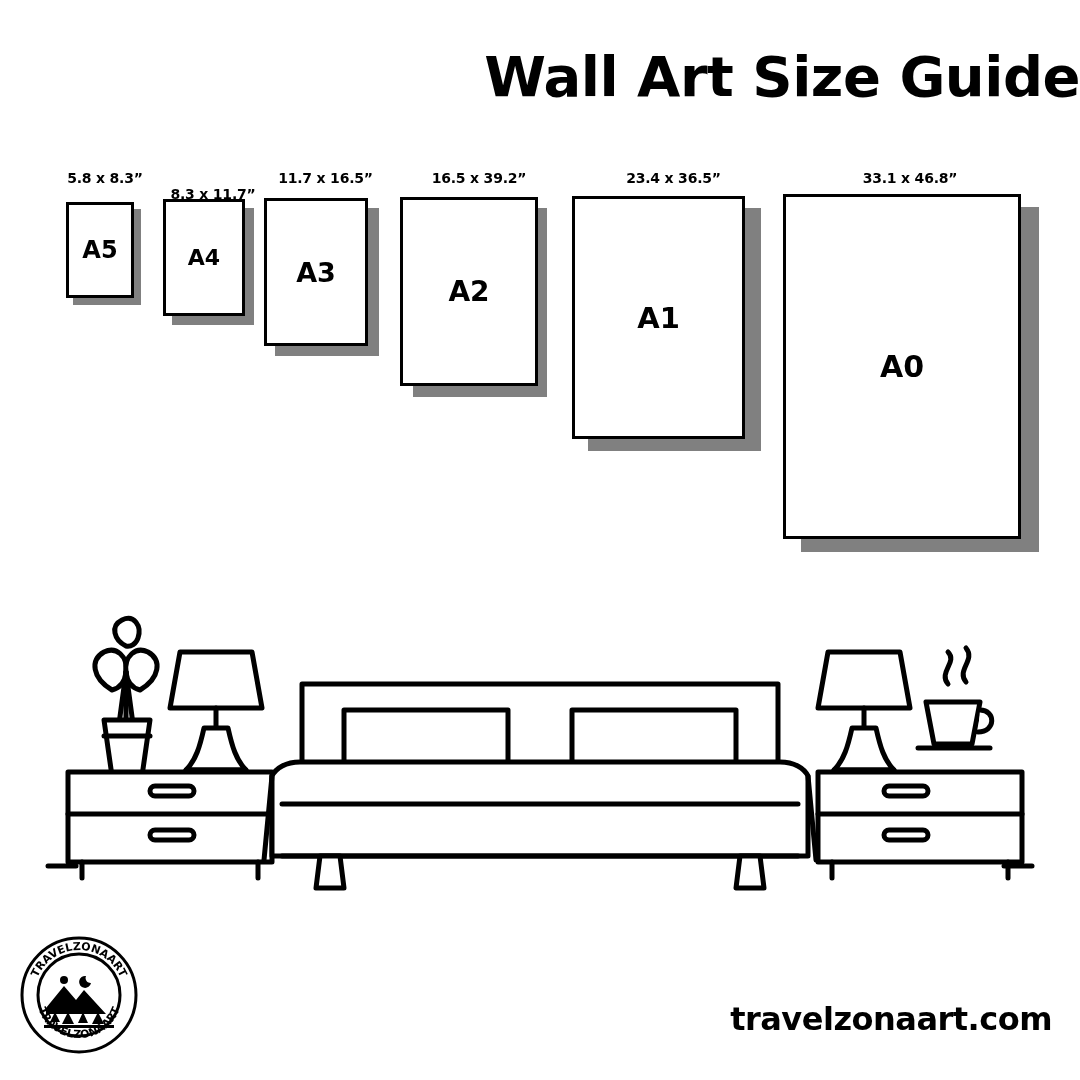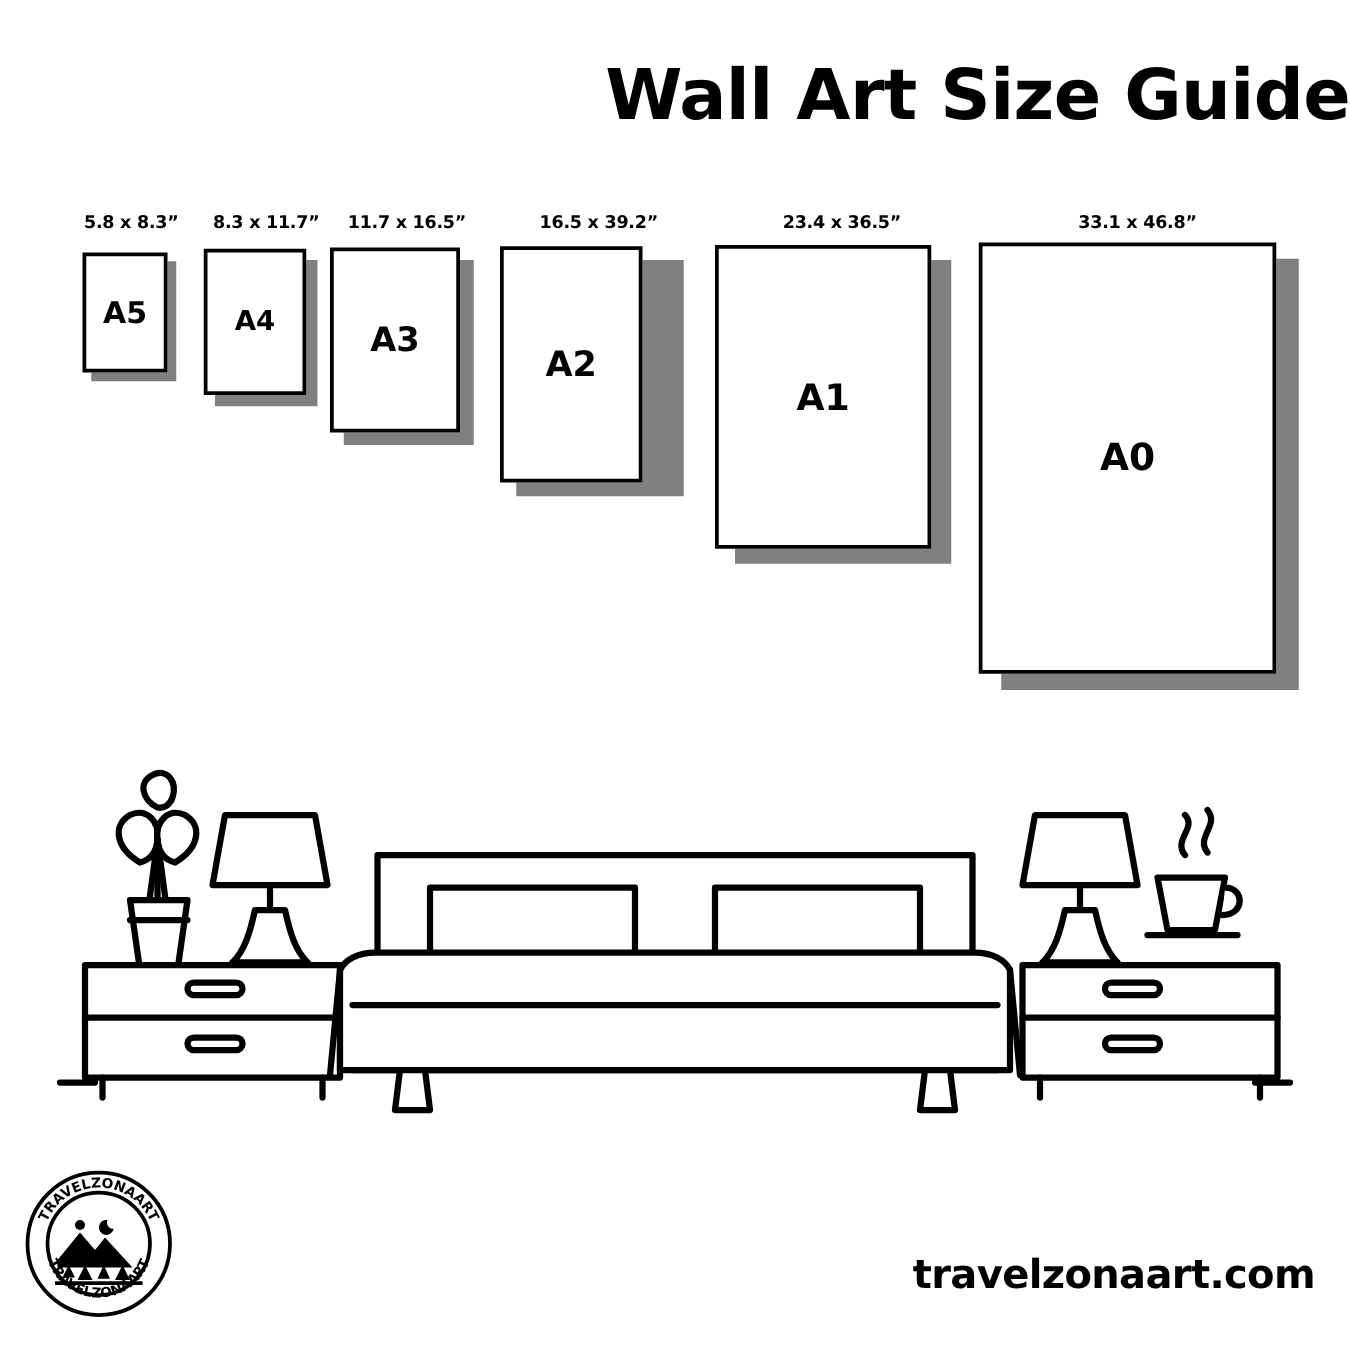--- a/index.html
+++ b/index.html
@@ -102,39 +102,39 @@
 
   <div class="frame-group" style="left:60px; top:170px; width:90px; height:130px;">
     <div class="frame-dim" style="top:0px;">5.8 x 8.3”</div>
     <div class="frame-shadow" style="left:13px; top:39px; width:68px; height:96px;"></div>
     <div class="frame-box" style="left:6px; top:32px; width:68px; height:96px;">
       <span class="frame-label" style="font-size:24px;">A5</span>
     </div>
   </div>
 
   <div class="frame-group" style="left:158px; top:170px; width:110px; height:155px;">
-    <div class="frame-dim" style="top:0px;">8.3 x 11.7”</div>
+    <div class="frame-dim" style="top:16px;">8.3 x 11.7”</div>
     <div class="frame-shadow" style="left:14px; top:38px; width:82px; height:117px;"></div>
     <div class="frame-box" style="left:5px; top:29px; width:82px; height:117px;">
       <span class="frame-label" style="font-size:22px;">A4</span>
     </div>
   </div>
 
   <div class="frame-group" style="left:258px; top:170px; width:135px; height:215px;">
     <div class="frame-dim" style="top:0px;">11.7 x 16.5”</div>
     <div class="frame-shadow" style="left:17px; top:38px; width:104px; height:148px;"></div>
     <div class="frame-box" style="left:6px; top:28px; width:104px; height:148px;">
       <span class="frame-label" style="font-size:27px;">A3</span>
     </div>
   </div>
 
   <div class="frame-group" style="left:394px; top:170px; width:170px; height:260px;">
     <div class="frame-dim" style="top:0px;">16.5 x 39.2”</div>
     <div class="frame-shadow" style="left:19px; top:38px; width:134px; height:189px;"></div>
-    <div class="frame-box" style="left:6px; top:27px; width:114px; height:189px;">
+    <div class="frame-box" style="left:6px; top:27px; width:138px; height:189px;">
       <span class="frame-label" style="font-size:28px;">A2</span>
     </div>
   </div>
 
   <div class="frame-group" style="left:566px; top:170px; width:215px; height:330px;">
     <div class="frame-dim" style="top:0px;">23.4 x 36.5”</div>
     <div class="frame-shadow" style="left:22px; top:38px; width:173px; height:243px;"></div>
     <div class="frame-box" style="left:6px; top:26px; width:173px; height:243px;">
       <span class="frame-label" style="font-size:29px;">A1</span>
     </div>

